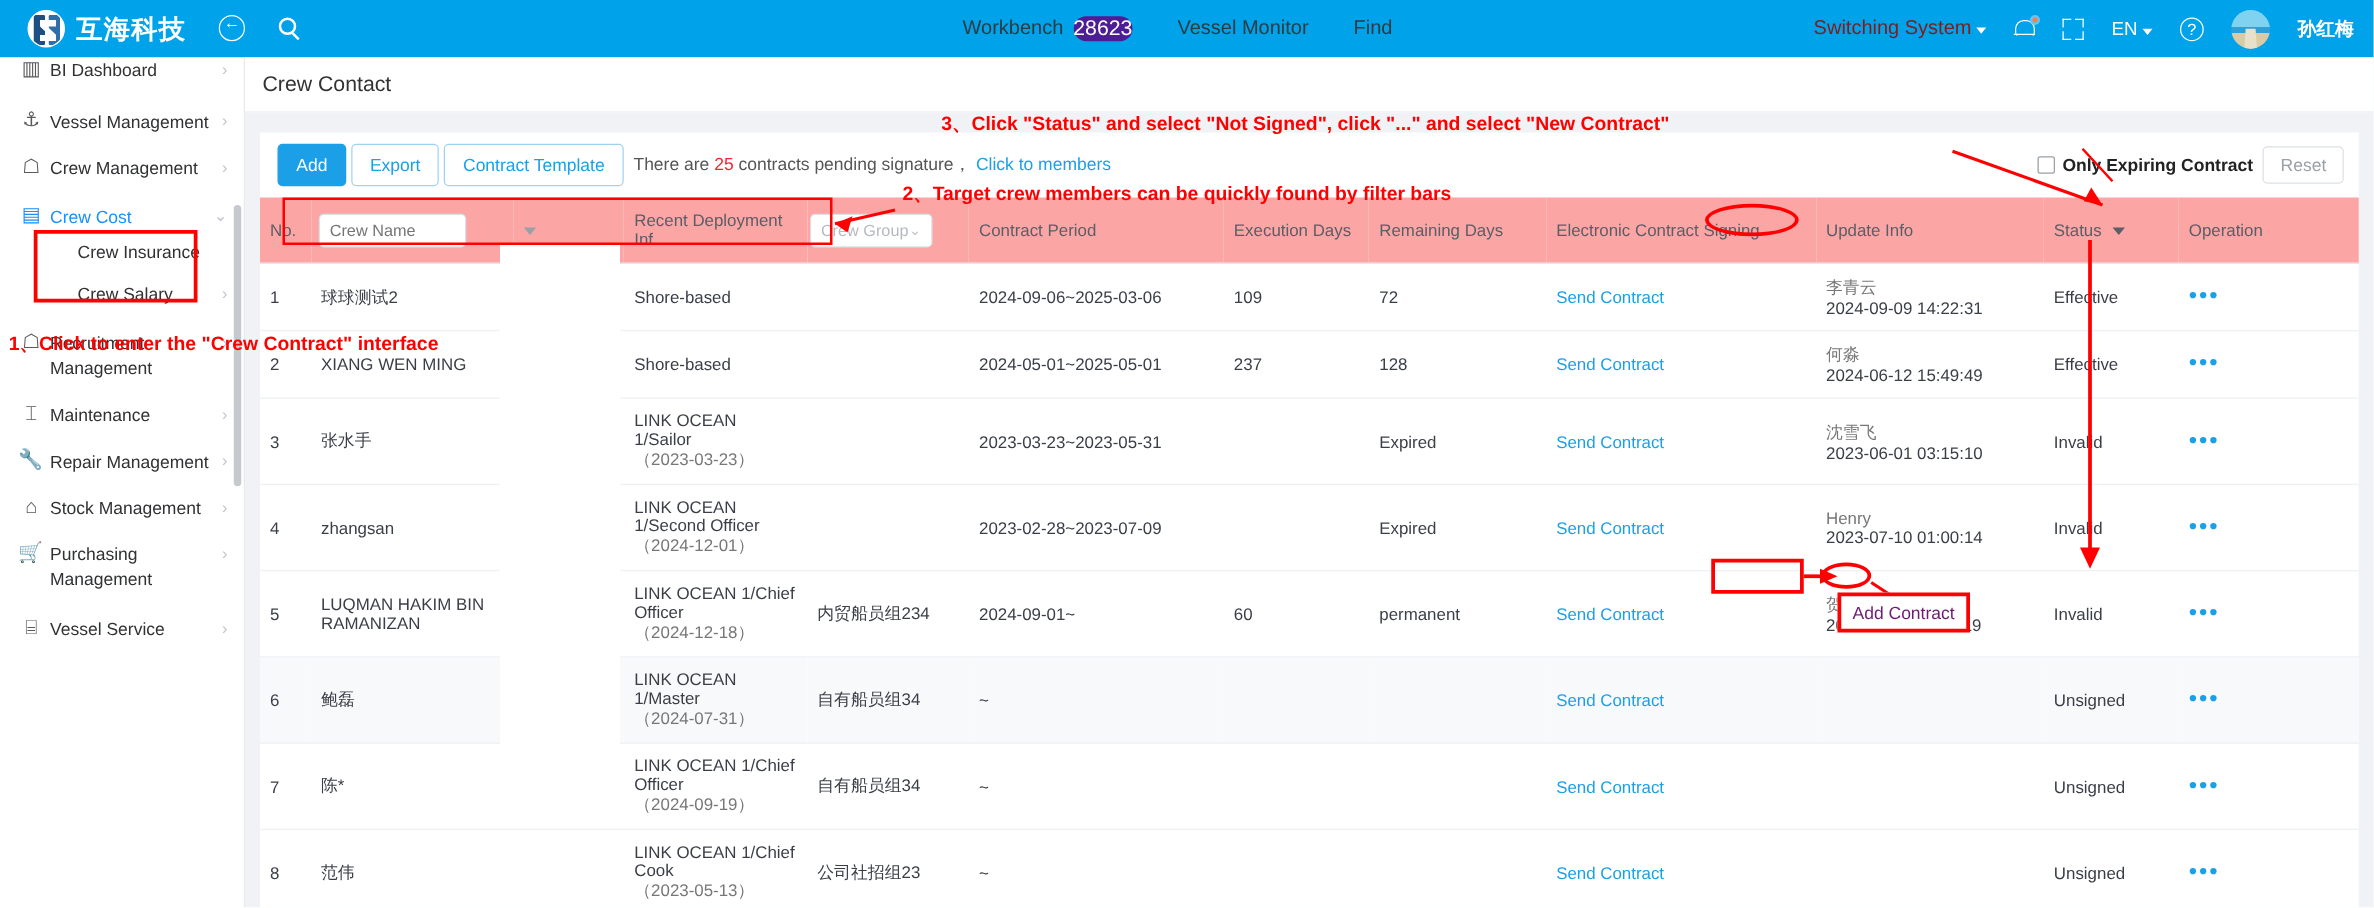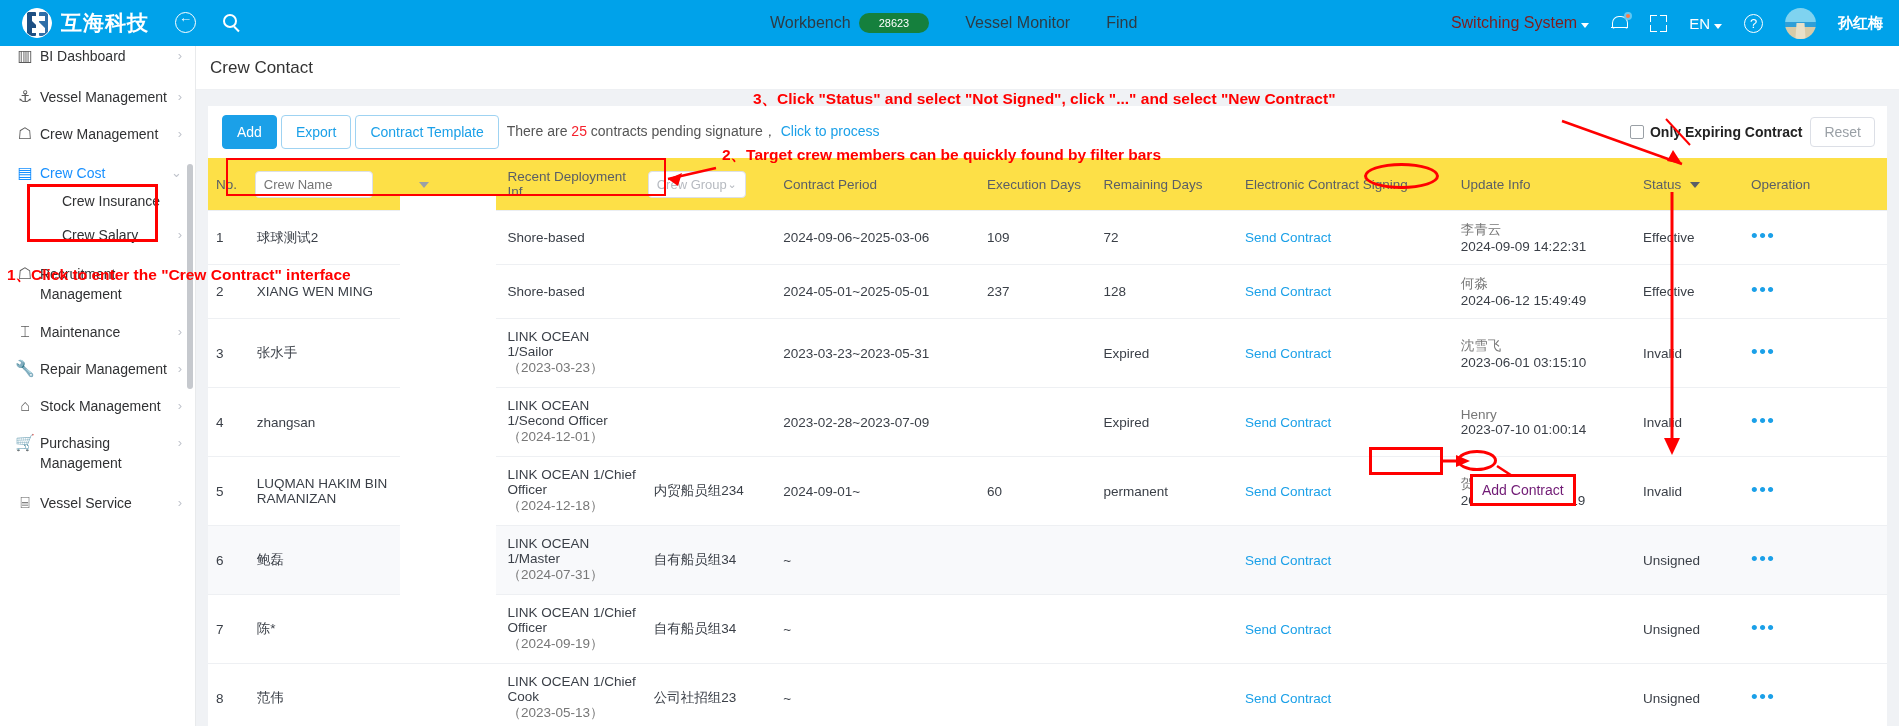--- a/index.html
+++ b/index.html
@@ -56,22 +56,22 @@
   .mag::after {
     content:""; position:absolute; right:-5px; bottom:-4px; width:7px; height:2px;
     background:#fff; transform: rotate(45deg);
   }
   .nav-center {
     position: absolute; left: 770px; top: 0; height: 46px;
     display: flex; align-items: center; gap: 36px;
   }
   .nav-item { color: #2d3b45; font-size: 16px; cursor: pointer; display:flex; align-items:center; gap:8px;}
   .badge-pill {
-    background: #15803d; color: #fff; font-size: 11px;
-    border-radius: 11px; padding: 2px 20px; line-height: 16px;
+    background: #4c1d95; color: #fff; font-size: 17px;
+    border-radius: 11px; padding: 2px 0; line-height: 16px;
   }
   .nav-right {
     position: absolute; right: 16px; top: 0; height: 46px;
     display: flex; align-items: center; gap: 22px;
   }
   .switch-system { color:#7f1d1d; font-size:16px; cursor:pointer; }
   .caret-d { display:inline-block; width:0;height:0; margin-left:4px;
      border-left:4px solid transparent;border-right:4px solid transparent;border-top:5px solid #fff;}
   .bell { position: relative; width: 17px; height: 19px; cursor:pointer;}
   .bell::before {
@@ -163,21 +163,21 @@
   .chk-label { font-size:14px; font-weight:bold; color:#222; margin-right:8px; }
   .btn-reset {
     height:30px;border:1px solid #dcdfe6;background:#fff;color:#9aa0a6;
     font-size:14px;padding:0 13px;border-radius:4px;display:inline-flex;align-items:center;
     cursor:pointer;
   }
 
   
   table.grid { width:100%; border-collapse: collapse; table-layout: fixed; }
   table.grid thead th {
-    background:#fde047; color:#5a5e66; font-size:13.5px; font-weight:normal;
+    background:#fca5a5; color:#5a5e66; font-size:13.5px; font-weight:normal;
     text-align:left; padding: 11px 8px; border-bottom:1px solid #ebeef2;
     vertical-align: middle;
   }
   table.grid tbody td {
     font-size:13.5px; color:#3a3f47; padding: 10px 8px;
     border-bottom:1px solid #eef0f3; vertical-align: middle;
   }
   tr.row-hl td { background:#f8f9fb; }
   .filter-input {
     width: 118px; height:27px; border:1px solid #dcdfe6; border-radius:4px;
@@ -347,21 +347,21 @@
     <div class="content-card">
 
       <div class="toolbar">
         <div class="btn btn-primary">Add</div>
         <div class="btn btn-outline">Export</div>
         <div class="btn btn-outline">Contract Template</div>
         <div class="tip-text">
           <span>There are</span>
           <span class="tip-num">25</span>
           <span>contracts pending signature，</span>
-          <span class="link">Click to process</span>
+          <span class="link">Click to members</span>
         </div>
         <div class="toolbar-right">
           <span class="chk-box"></span>
           <span class="chk-label">Only Expiring Contract</span>
           <span class="btn-reset">Reset</span>
         </div>
       </div>
 
       <table class="grid">
         <colgroup>

